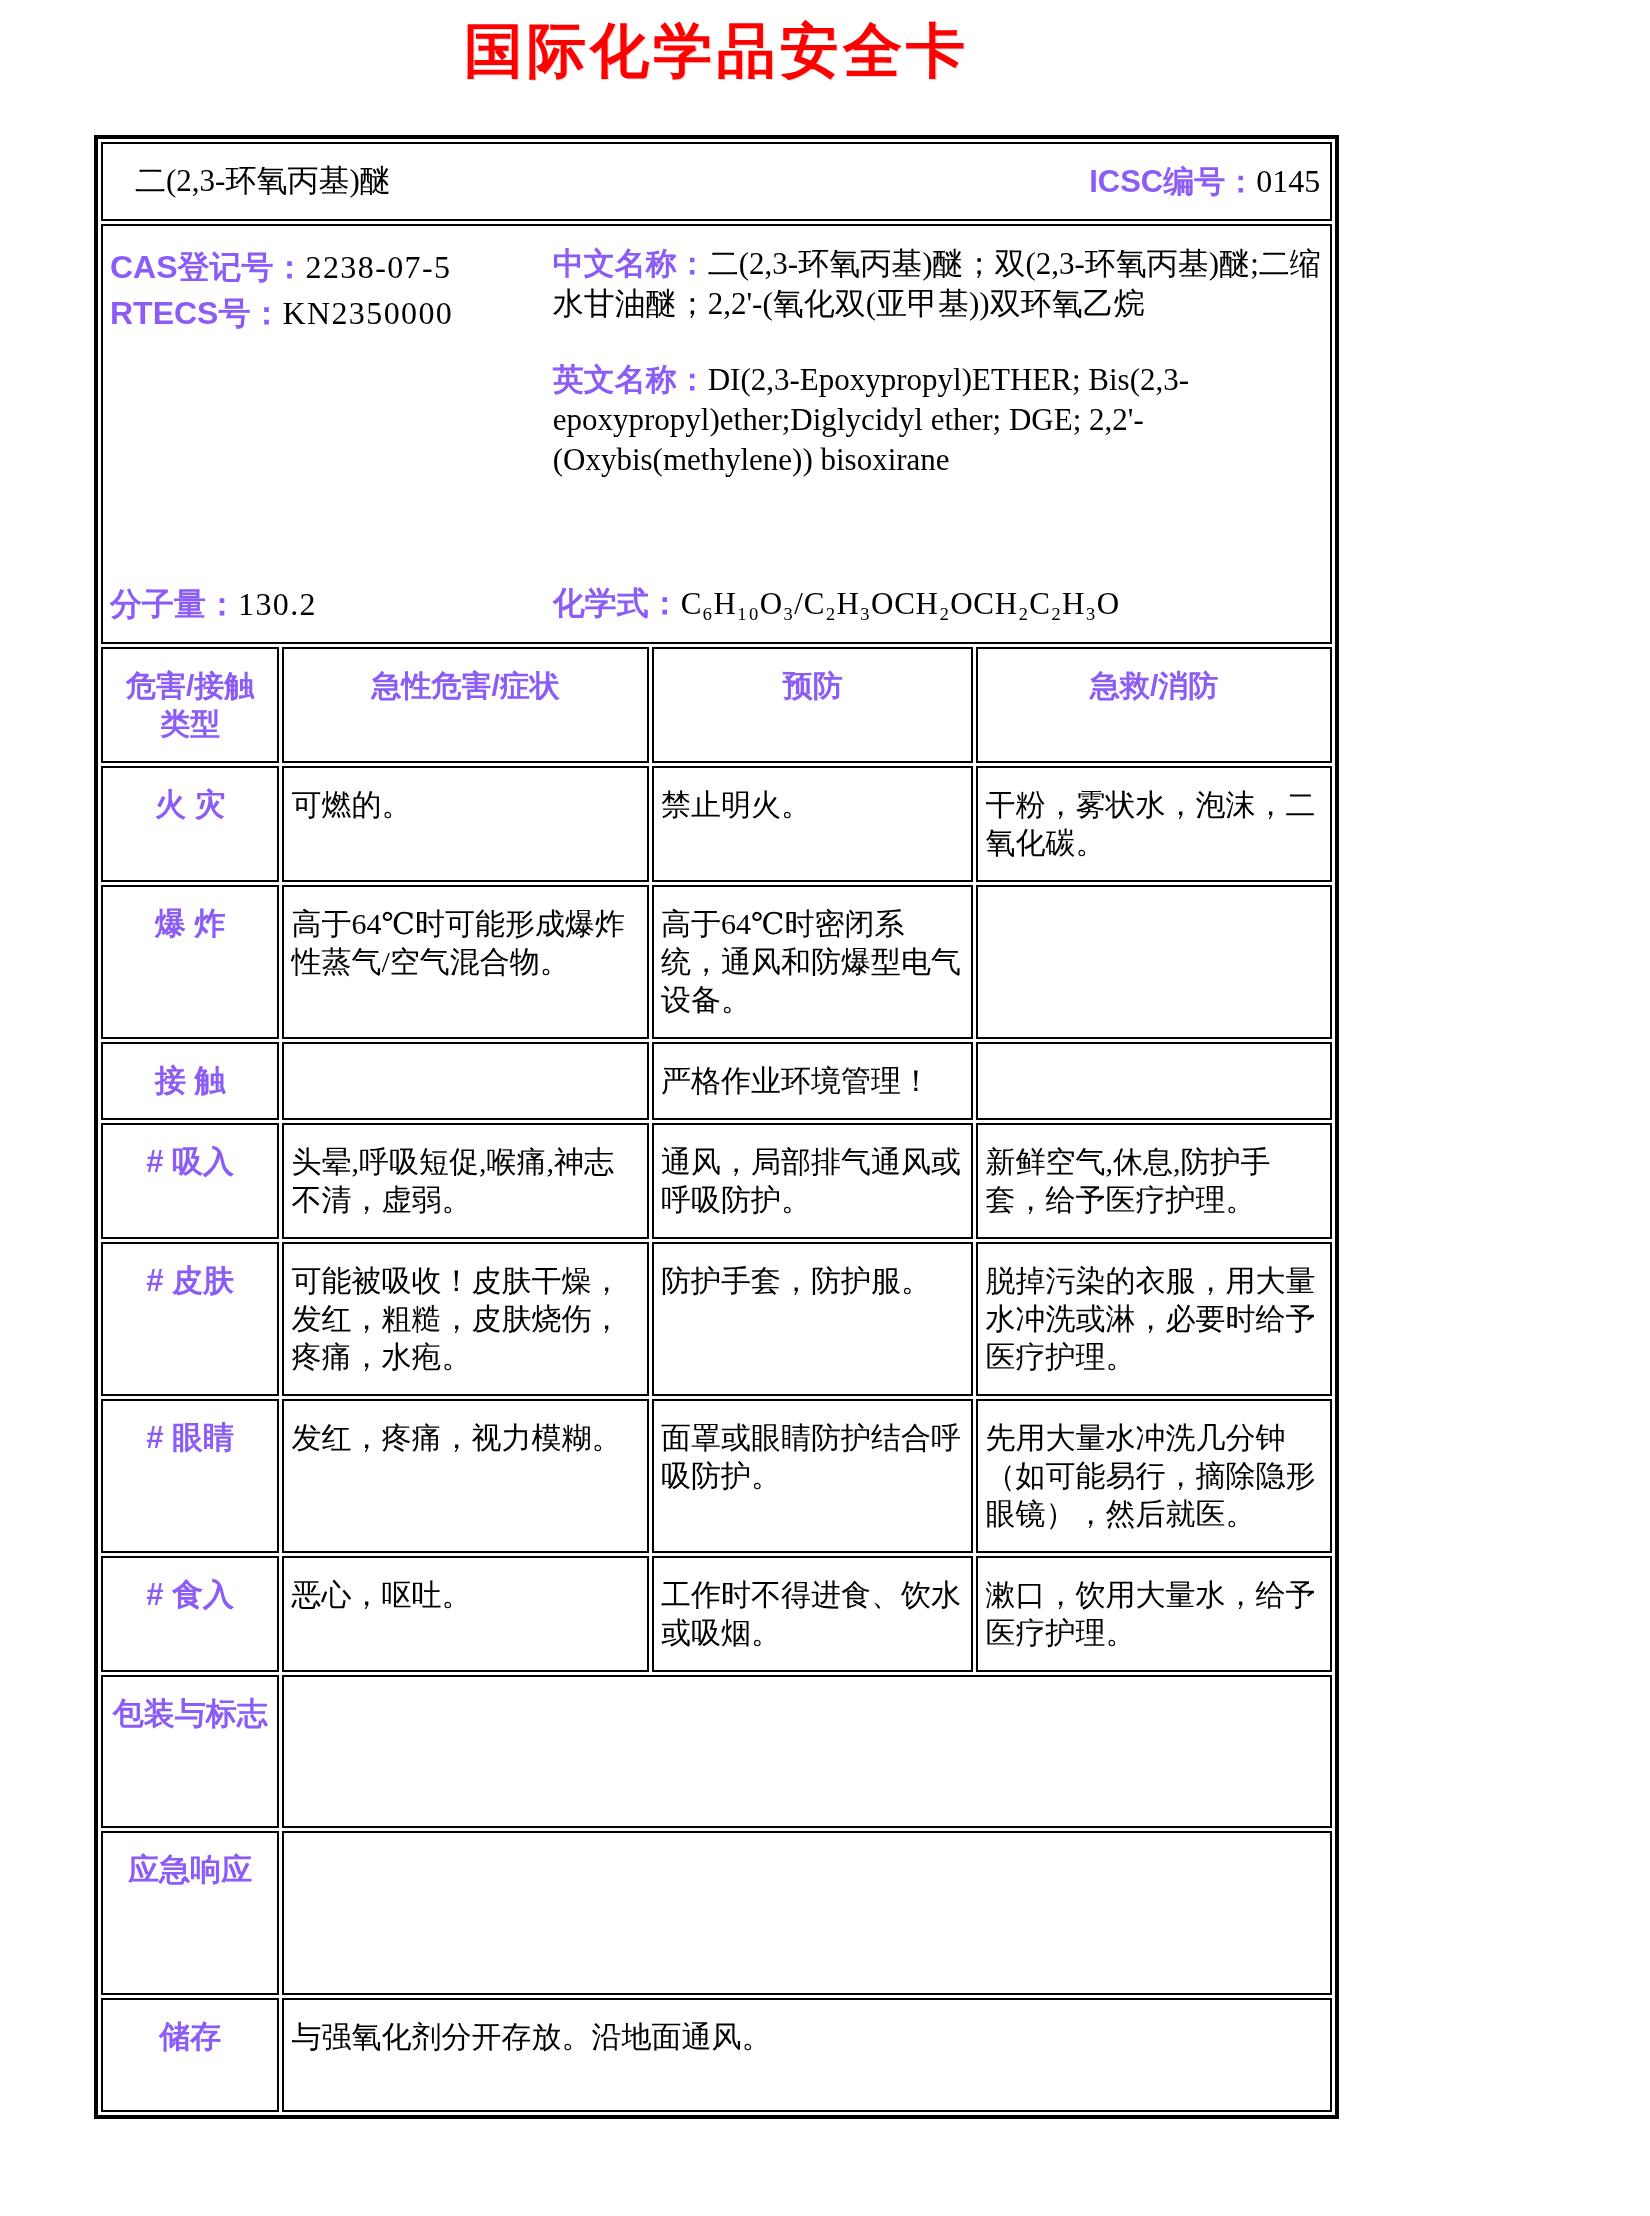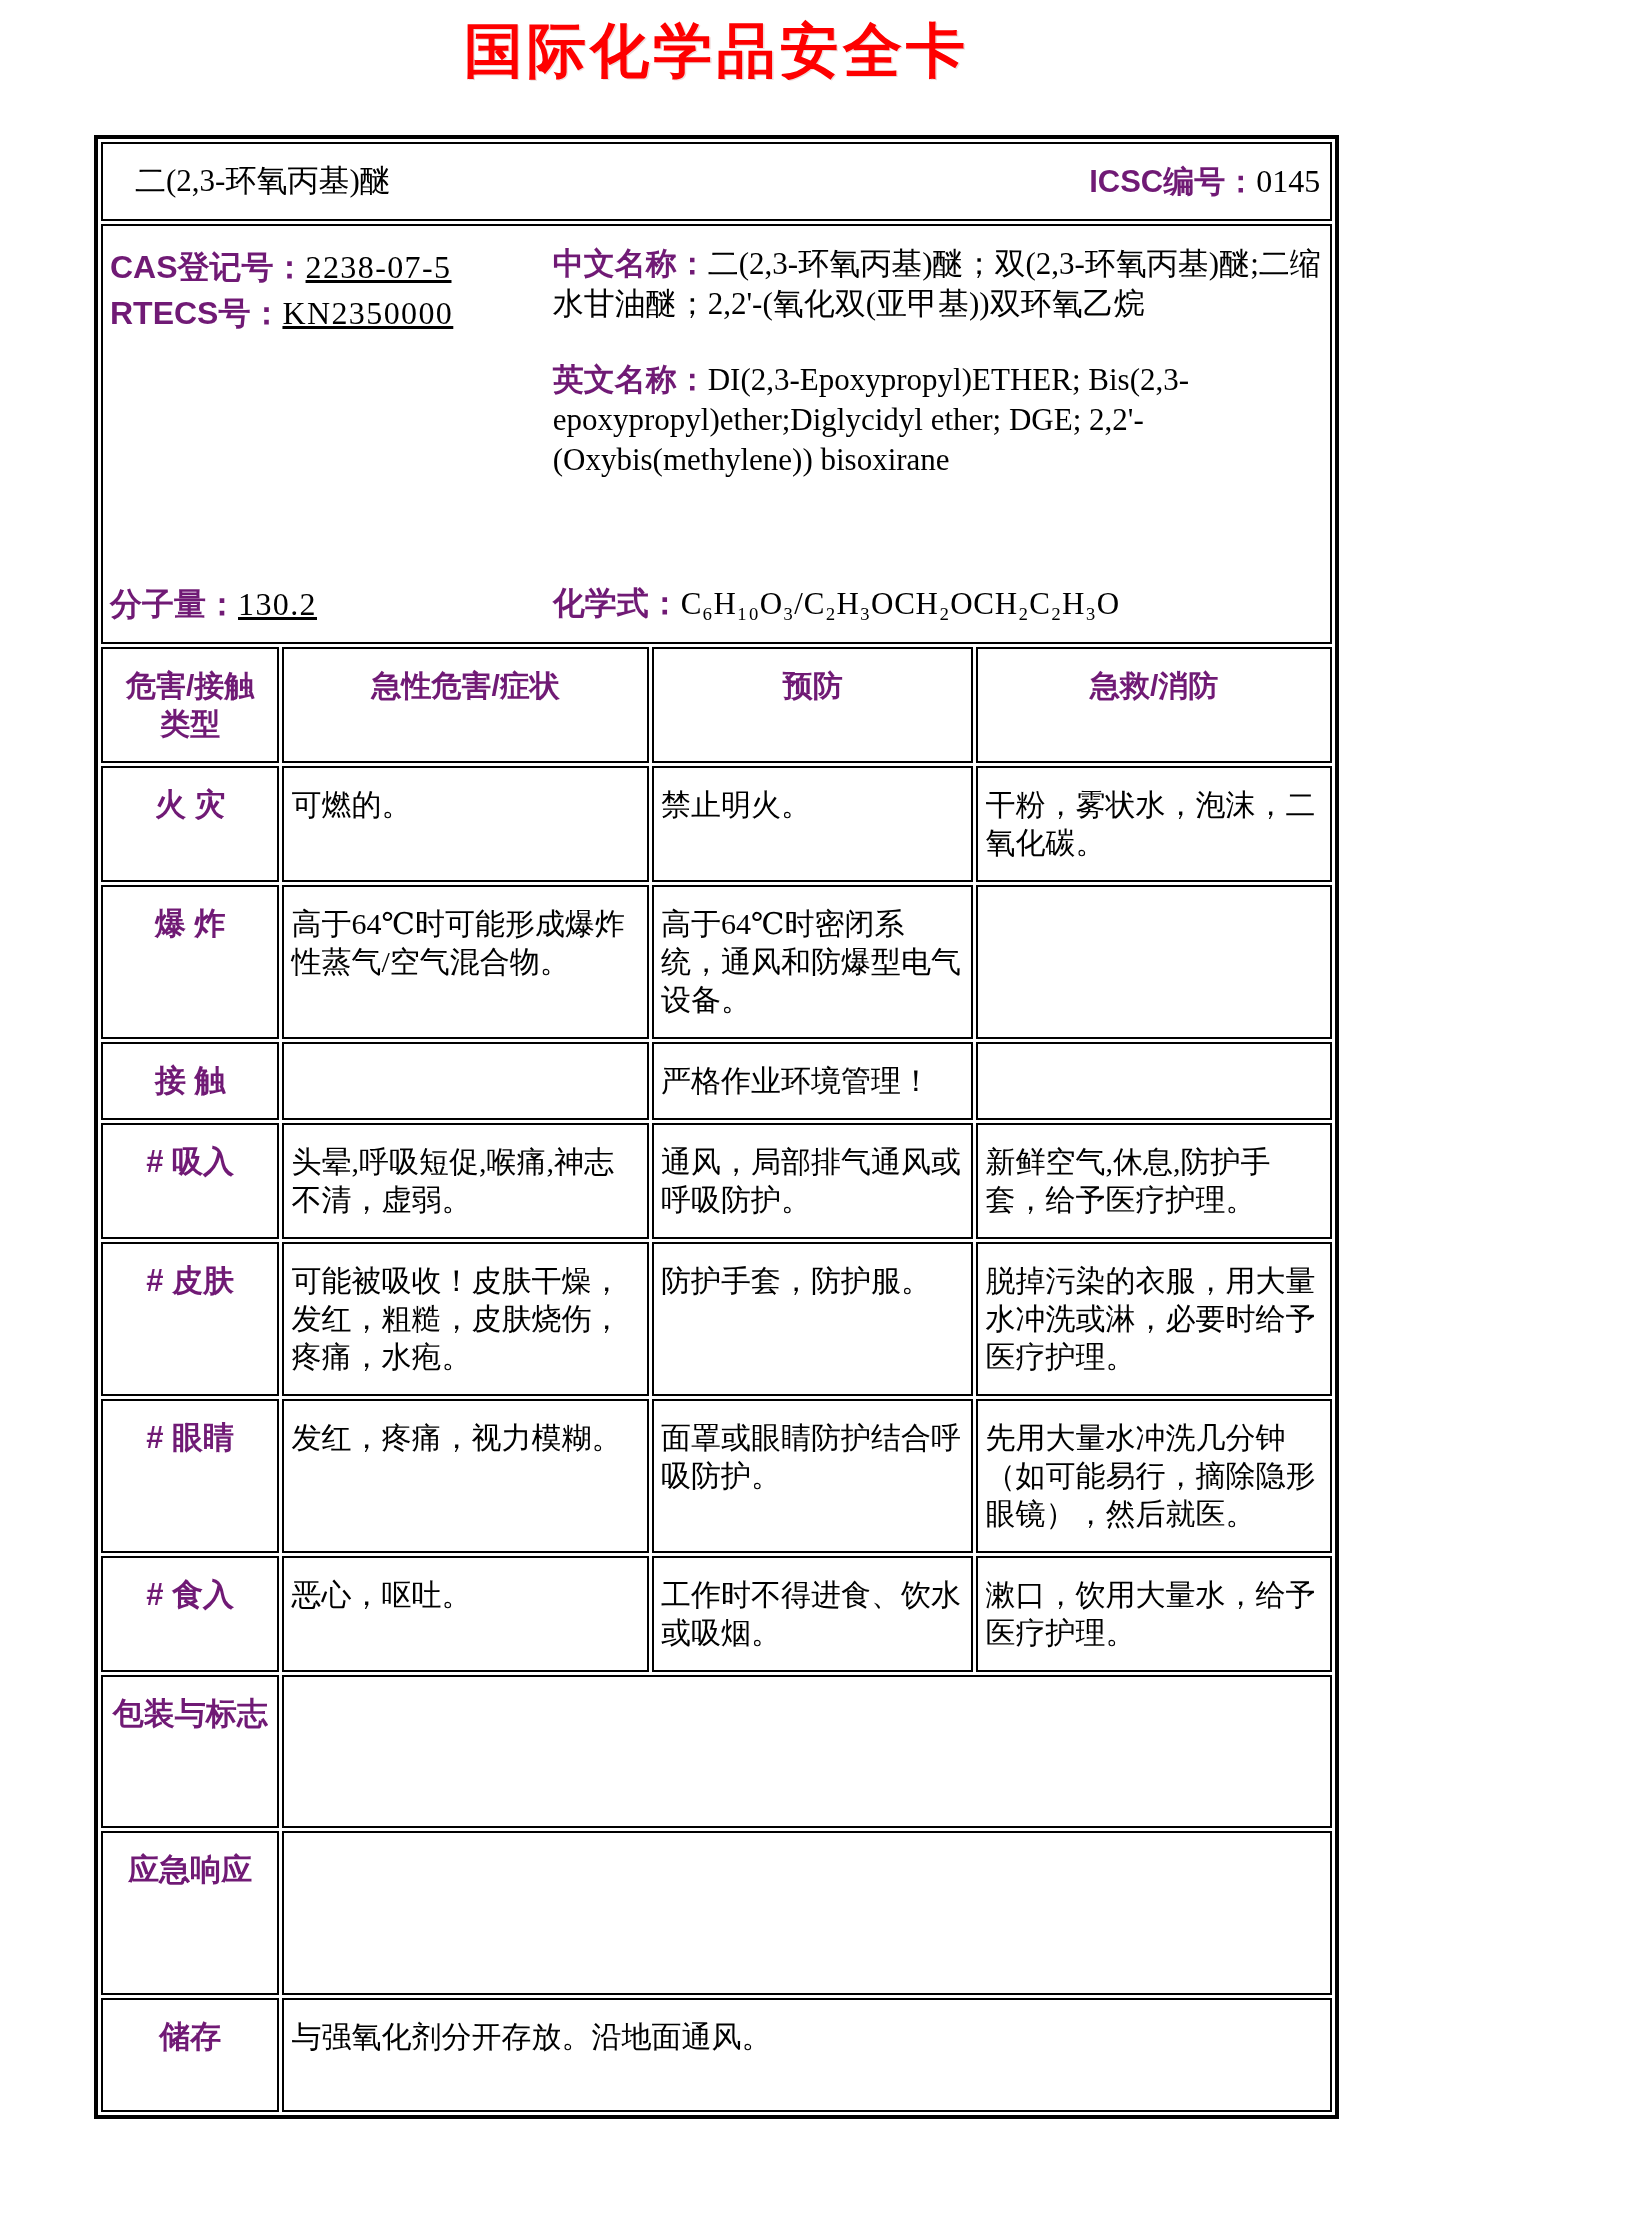--- a/index.html
+++ b/index.html
@@ -40,42 +40,42 @@
     line-height: 38px;
     vertical-align: top;
     word-break: break-word;
   }
   
   td.name-row-cell { vertical-align: middle; padding: 5.6px 9.8px; }
   .name-row-flex { display: flex; justify-content: space-between; align-items: center; }
   .chem-name { padding-left: 25px; font-size: 31px; }
   .icsc { white-space: nowrap; padding-right: 2.8px; }
   .blue-label {
-    color: #701a75;
+    color: #8b5cf6;
     font-family: "Liberation Sans", "DejaVu Sans", sans-serif;
     font-weight: bold;
     margin-top: 35px;
   }
   .icsc .blue-label { font-size: 31px; }
   .icsc-num { font-size: 32px; }
   
   td.info-cell { padding: 8.4px 7px 14px 7px; }
   .info-grid {
     display: grid;
     grid-template-columns: 36.5% 1fr;
     min-height: 380px;
   }
   .info-left, .info-right {
     display: flex;
     flex-direction: column;
     justify-content: space-between;
   }
   .id-line { font-size: 32px; line-height: 46px; }
   .id-line .blue-label { font-size: 32px; }
-  .id-value { font-size: 32px; letter-spacing: 1.4px; text-decoration: underline; }
+  .id-value { font-size: 32px; letter-spacing: 1.4px; }
   .name-para { font-size: 31px; line-height: 40px; }
   .en-para { margin-top: 36px; }
   .bottom-line { font-size: 32px; line-height: 40px; margin-top: 21px; white-space: nowrap; }
   .formula { font-size: 31px; letter-spacing: 0.7px; }
   
   td.hdr {
     text-align: center;
     vertical-align: middle;
     white-space: pre-line;
     font-size: 32px;

